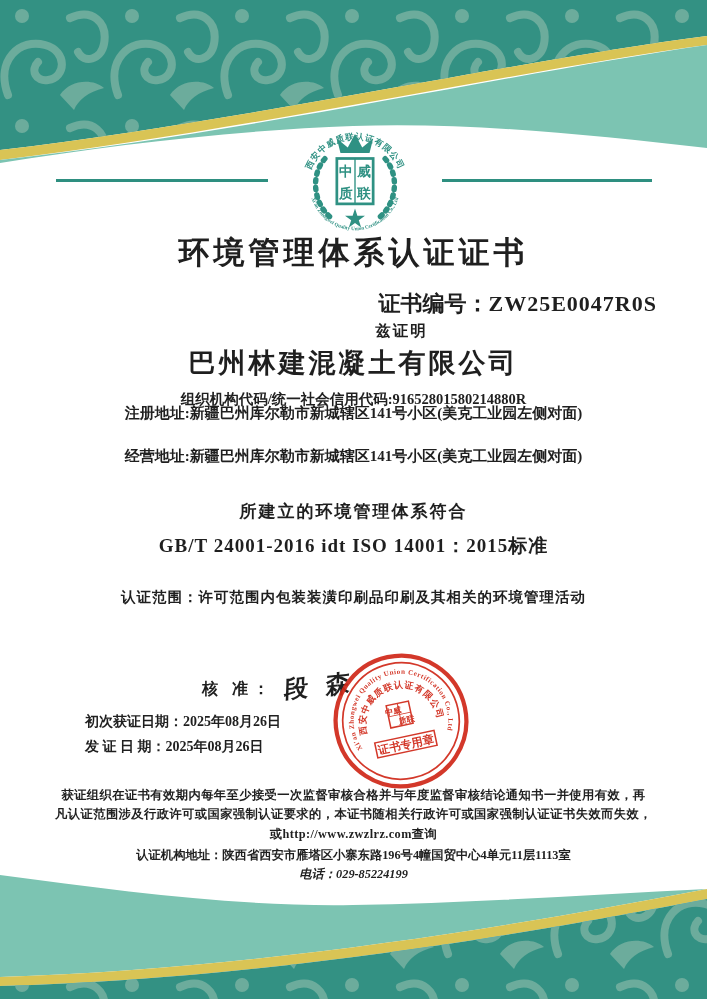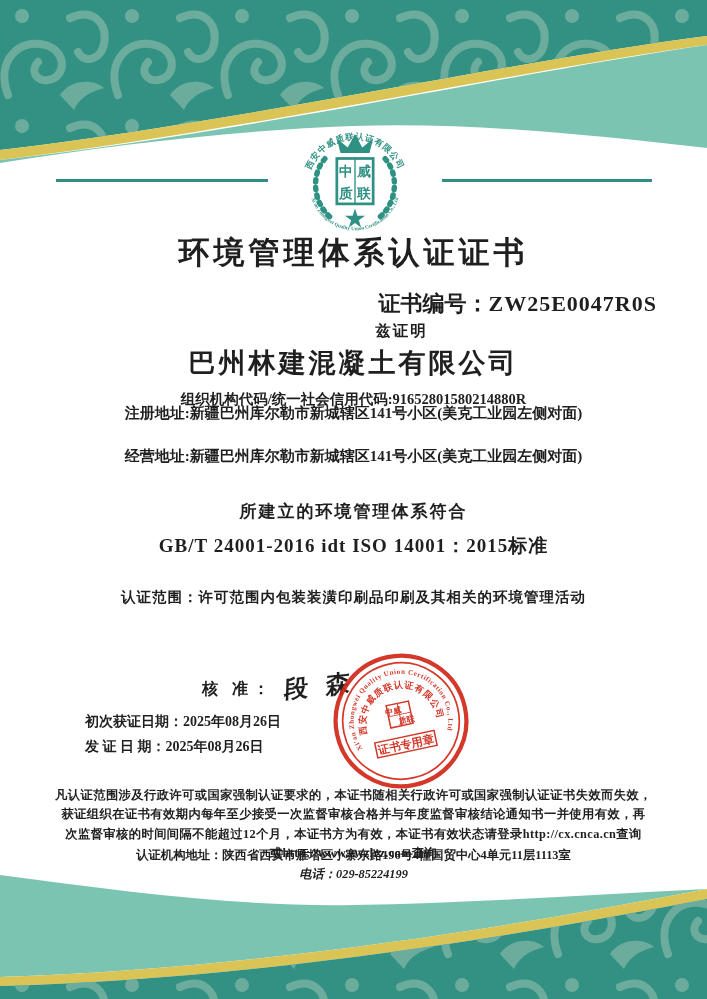--- a/index.html
+++ b/index.html
@@ -141,23 +141,22 @@
     <line x1="75" y1="56" x2="75" y2="80" stroke-width="1"></line>
     <line x1="63" y1="68" x2="87" y2="68" stroke-width="1"></line>
     <text x="69" y="66" font-size="8.5" text-anchor="middle" stroke="none" font-weight="bold">中威</text>
     <text x="81" y="78" font-size="8.5" text-anchor="middle" stroke="none" font-weight="bold">质联</text>
     <rect x="43" y="92" width="64" height="16" fill="#ffffff" stroke-width="1.6"></rect>
     <text x="75" y="104.5" font-size="12" text-anchor="middle" stroke="none" font-weight="bold">证书专用章</text>
   </g>
 </svg>
 
 <div id="fine-print" class="abs ctr b content">
+  <div>获证组织在证书有效期内每年至少接受一次监督审核合格并与年度监督审核结论通知书一并使用有效，再</div>
   <div>凡认证范围涉及行政许可或国家强制认证要求的，本证书随相关行政许可或国家强制认证证书失效而失效，</div>
-  <div>获证组织在证书有效期内每年至少接受一次监督审核合格并与年度监督审核结论通知书一并使用有效，再</div>
-  <div>次监督审核的时间间隔不能超过12个月，本证书方为有效，本证书有效状态请登录http://cx.cnca.cn查询</div>
   <div>或http://www.zwzlrz.com查询</div>
 </div>
 
 <div id="agency-addr" class="abs ctr b content">认证机构地址：陕西省西安市雁塔区小寨东路196号4幢国贸中心4单元11层1113室</div>
 
 <div id="agency-tel" class="abs ctr b content">电话：029-85224199</div>
 
 <svg id="bottom-banner" class="abs" width="707" height="140" viewBox="0 0 707 140">
   <defs>
     <pattern id="dmk2" width="110" height="110" patternUnits="userSpaceOnUse">

